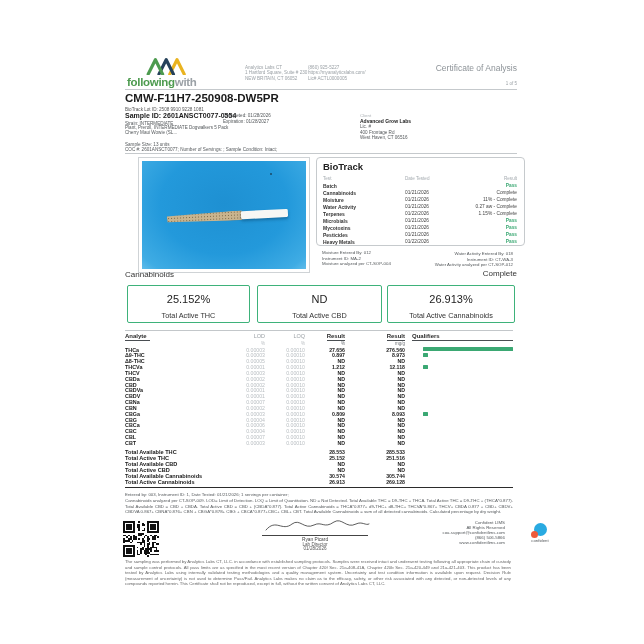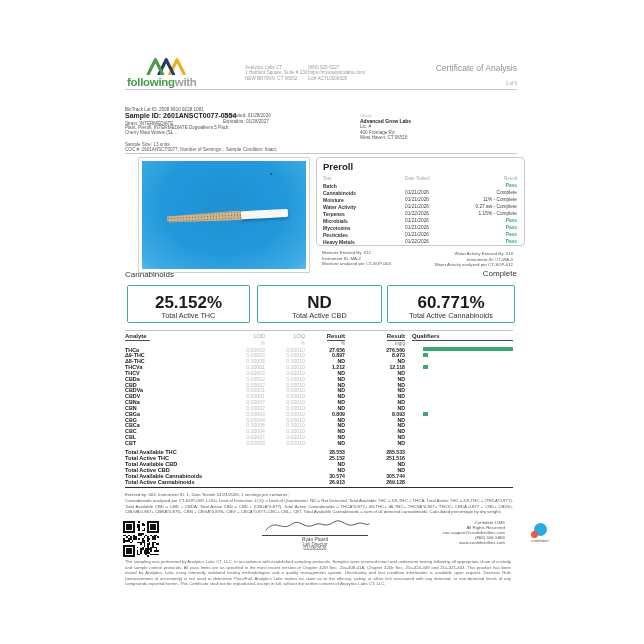--- a/index.html
+++ b/index.html
@@ -21,21 +21,21 @@
   .sumbox{position:absolute;left:316px;top:157px;width:209px;height:89px;
           border:1px solid #C6CACD;border-radius:4px;box-sizing:border-box;}
   .srow{position:relative;height:7px;}
   .srow .t{position:absolute;left:6px;font-size:5px;font-weight:600;color:#333;}
   .srow .d{position:absolute;left:88px;font-size:4.8px;color:#444;}
   .srow .res{position:absolute;right:7px;font-size:4.8px;color:#444;text-align:right;}
   .srow .res.pass{color:#3BA873;font-weight:bold;}
   
   .statbox{position:absolute;top:285px;height:38px;border:1.3px solid #3EB27A;
            border-radius:2px;box-sizing:border-box;background:#fff;}
-  .statval{position:absolute;top:7px;width:100%;text-align:center;font-size:17px;font-weight:bold;color:#1C1C1C;}
+  .statval{position:absolute;top:7px;width:100%;text-align:center;font-size:11px;font-weight:normal;color:#1C1C1C;}
   .statlab{position:absolute;top:25px;width:100%;text-align:center;font-size:7.3px;color:#333;}
   
   .th{font-size:6px;font-weight:bold;color:#2B2B2B;}
   .thg{font-size:5.5px;color:#9BA1A6;}
   .uline{position:absolute;top:339.8px;height:0.8px;background:#4A4E52;}
   .arow{position:relative;height:5.85px;}
   .trow{position:relative;height:6.08px;}
   .arow .nm{position:absolute;left:0;font-size:5.4px;font-weight:600;color:#222;}
   .trow .nm{position:absolute;left:0;font-size:5.6px;font-weight:bold;color:#1a1a1a;}
   .cell{position:absolute;font-size:5.2px;text-align:right;}
@@ -86,20 +86,21 @@
   </div>
   <div class="abs tiny gray" style="left:308px;top:65px;">
     <div>(860) 925-5227</div>
     <div>https://myanalyticslabs.com/</div>
     <div>Lic# ACTL0000005</div>
   </div>
   <div class="abs r" style="right:127px;top:63px;font-size:8.5px;color:#8D9398;">Certificate of Analysis</div>
   <div class="abs r" style="right:127px;top:81px;font-size:4.5px;color:#9BA1A6;">1 of 5</div>
   <div class="hline" style="left:125px;top:89px;width:392px;"></div>
 
+  <div class="abs" style="left:125px;top:92px;font-size:11.5px;font-weight:bold;color:#1A1A1A;">CMW-F11H7-250908-DW5PR</div>
   <div class="abs" style="left:125px;top:106.5px;font-size:4.6px;color:#555;">BioTrack Lot ID: 2508 9910 9228 1081</div>
   <div class="abs" style="left:125px;top:111.5px;font-size:7px;font-weight:bold;color:#1A1A1A;">Sample ID: 2601ANSCT0077-0554</div>
   <div class="abs tiny dkgray" style="left:223px;top:113px;">Completed: 01/28/2026</div>
   <div class="abs tiny dkgray" style="left:223px;top:118.8px;">Expiration: 01/28/2027</div>
   <div class="abs tiny dkgray" style="left:125px;top:120.8px;">Strain: INTERMEDIATE</div>
   <div class="abs tiny dkgray" style="left:125px;top:125.3px;">Plant, Preroll, INTERMEDIATE Dogwalkers 5 Pack</div>
   <div class="abs tiny dkgray" style="left:125px;top:129.8px;">Cherry Maui Wowie (SL...</div>
   <div class="abs tiny dkgray" style="left:125px;top:141.5px;">Sample Size: 13 units</div>
   <div class="abs tiny dkgray" style="left:125px;top:146.5px;">COC #: 2601ANSCT0077; Number of Servings: ; Sample Condition: Intact;</div>
 
@@ -116,21 +117,21 @@
     <div class="photo-blue">
       <div class="preroll">
         <div class="cone"></div>
         <div class="tube"></div>
       </div>
       <div class="speck"></div>
     </div>
   </div>
 
   <div class="sumbox">
-    <div class="abs" style="left:6px;top:3px;font-size:9.5px;font-weight:bold;color:#222;">Preroll</div>
+    <div class="abs" style="left:6px;top:3px;font-size:9.5px;font-weight:bold;color:#222;">BioTrack</div>
     <div class="abs" style="left:6px;top:18px;font-size:4.6px;color:#A5ABB0;">Test</div>
     <div class="abs" style="left:88px;top:18px;font-size:4.6px;color:#A5ABB0;">Date Tested</div>
     <div class="abs" style="right:7px;top:18px;font-size:4.6px;color:#A5ABB0;">Result</div>
     <div class="abs" style="left:0;top:25px;width:100%;">
         <div class="srow">
           <span class="t">Batch</span>
           <span class="d"></span>
           <span class="res pass">Pass</span>
         </div>
         <div class="srow">
@@ -192,21 +193,21 @@
 
   <div class="statbox" style="left:127px;width:123px;">
     <div class="statval">25.152%</div>
     <div class="statlab">Total Active THC</div>
   </div>
   <div class="statbox" style="left:257px;width:125px;">
     <div class="statval">ND</div>
     <div class="statlab">Total Active CBD</div>
   </div>
   <div class="statbox" style="left:387px;width:128px;">
-    <div class="statval">60.771%</div>
+    <div class="statval">26.913%</div>
     <div class="statlab">Total Active Cannabinoids</div>
   </div>
 
   <div class="hline" style="left:125px;top:330px;width:388px;background:#C3C7CA;"></div>
   <div class="abs th" style="left:125px;top:332.5px;">Analyte</div>
   <div class="abs thg r" style="right:379px;top:333px;">LOD</div>
   <div class="abs thg r" style="right:339px;top:333px;">LOQ</div>
   <div class="abs th r" style="right:299px;top:332.5px;">Result</div>
   <div class="abs th r" style="right:239px;top:332.5px;">Result</div>
   <div class="abs th" style="left:412px;top:332.5px;">Qualifiers</div>

